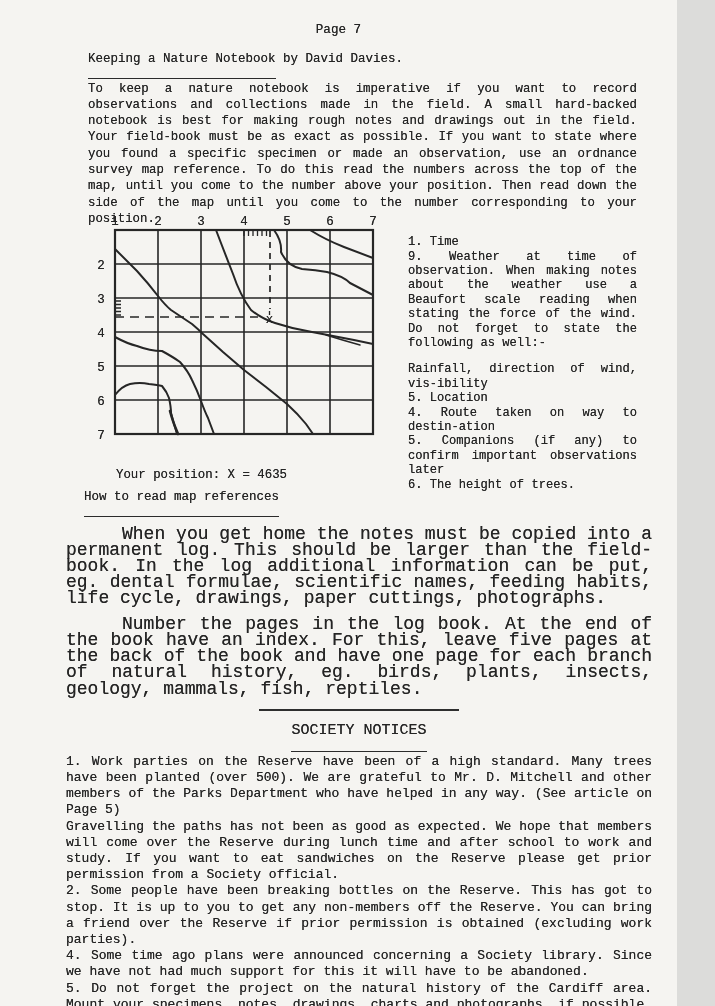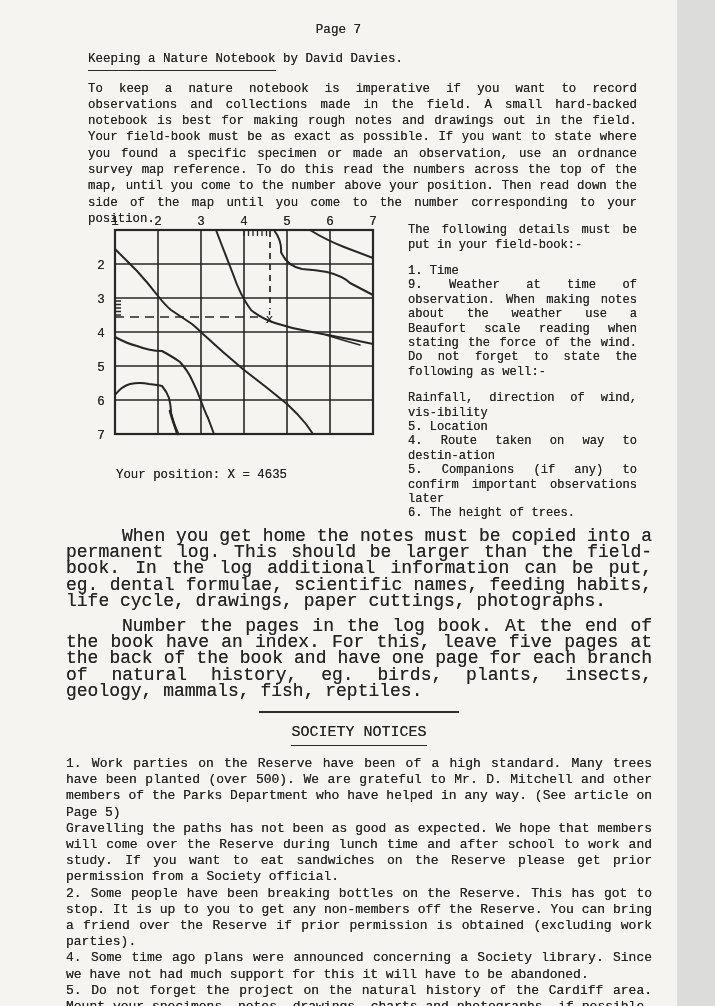--- a/index.html
+++ b/index.html
@@ -5,21 +5,21 @@
   html,body{margin:0;padding:0;background:#dcdcda;}
   .page{
     width:677px;height:1006px;background:#f5f4f1;position:relative;
     font-family:"Liberation Mono","DejaVu Sans Mono",monospace;
     color:#242424;box-sizing:border-box;padding-top:22px;overflow:hidden;
     text-shadow:0 0 0.5px rgba(25,25,25,.75);
   }
   .hdr{text-align:center;font-size:12.6px;line-height:16px;}
   .secA{padding:0 40px 0 88px;}
   .secB{padding:0 25px 0 66px;}
-  .u{border-bottom:1.5px solid #2b2b2b;padding-bottom:4px;}
+  .u{border-bottom:1.5px solid #2b2b2b;padding-bottom:12px;}
   .h-article{margin-top:13px;font-size:12.5px;line-height:17px;font-weight:normal;}
   p{margin:0;}
   .paraA{margin-top:9px;font-size:12.4px;line-height:16.3px;text-align:justify;}
   .figrow{display:flex;margin-top:-14px;}
   .leftcol{width:308px;flex:none;}
   .rightcol{flex:1;padding-left:12px;padding-top:10px;font-size:12.1px;line-height:14.4px;text-align:justify;}
   .rightcol p{margin:0;}
   .rightcol p.gap{margin-top:12px;}
   .map-caption{margin-top:18px;margin-left:28px;font-size:12.4px;}
   .h-mapref{margin-top:7px;margin-left:-4px;font-size:12.5px;line-height:17px;font-weight:normal;}
@@ -87,24 +87,24 @@
           </g>
 
           <g class="ink" stroke-width="1.7">
             <path d="M27 104 H170" stroke-dasharray="9 6"></path>
             <path d="M182 18 V96" stroke-dasharray="6 5"></path>
             <path d="M181.5 98 V102" stroke-width="1.3"></path>
           </g>
           <text x="181.5" y="110" font-size="11.5" text-anchor="middle">X</text>
         </svg>
         <div class="map-caption">Your position: X = 4635</div>
+        <h3 class="h-mapref"><span class="u">How to read map references</span></h3>
       </div>
 
       <div class="rightcol">
-        <p>The following details must be  put in your field-book:-</p>
         <p class="gap">1. Time</p>
         <p>9. Weather at time of observation. When making notes about the weather use a Beaufort scale reading when stating the force of the wind.  Do not forget to state the following as well:-</p>
         <p class="gap">Rainfall, direction of wind, vis-ibility</p>
         <p>5. Location</p>
         <p>4. Route taken on way to destin-ation</p>
         <p>5. Companions (if any) to confirm important observations later</p>
         <p>6. The height of trees.</p>
       </div>
     </div>
   </div>

